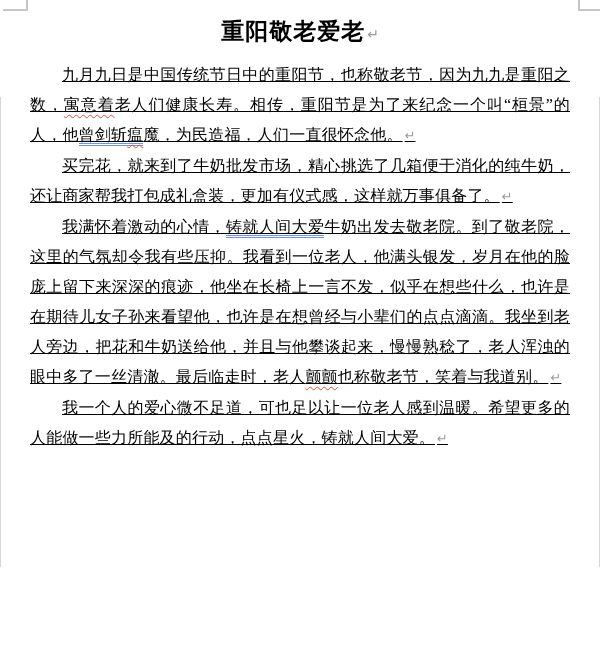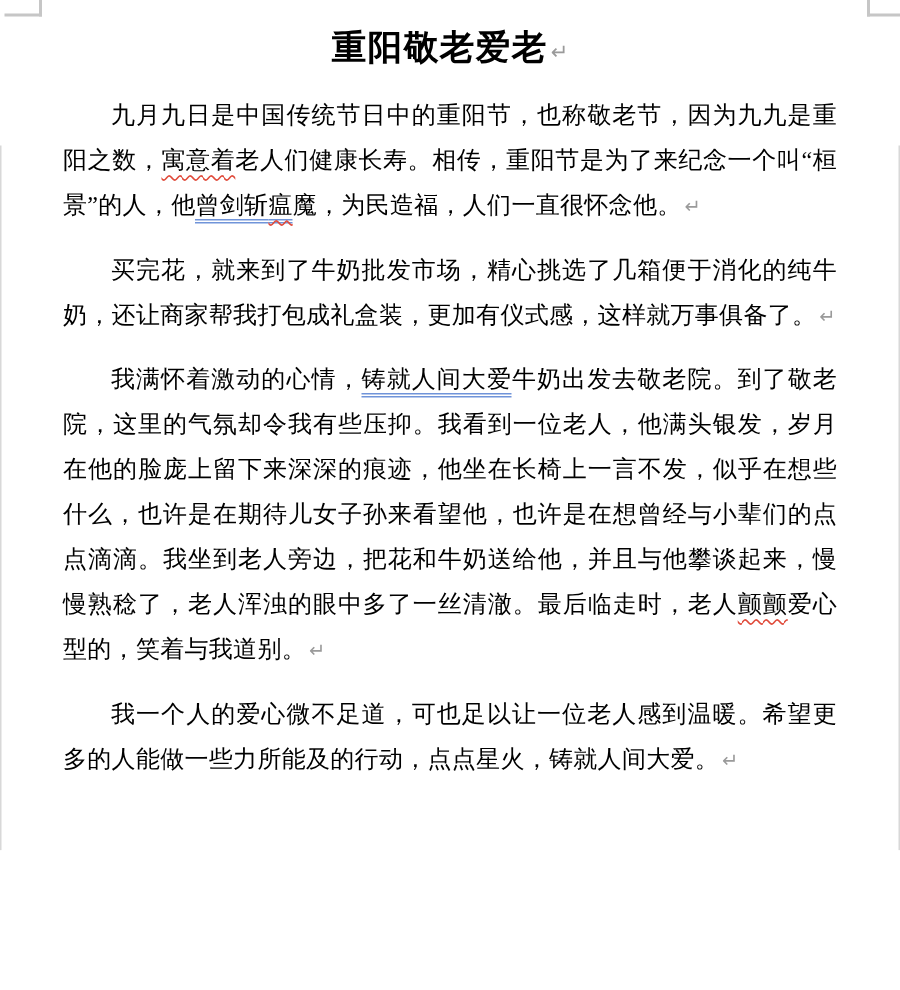--- a/index.html
+++ b/index.html
@@ -34,23 +34,23 @@
     display:inline-block;width:2px;height:24px;background:#1a1a1a;
     vertical-align:-4px;margin-left:1px;
   }
   .pilcrow{
     font-family:"DejaVu Sans",sans-serif;
     color:#9a9a9a;font-size:14px;font-weight:normal;
     margin-left:2px;letter-spacing:0;
   }
   .body-text{margin-top:10px;padding:0 30px;}
   .para{
-    margin:12px;font-size:16px;line-height:30px;
+    margin:0;font-size:16px;line-height:30px;
     text-align:justify;text-justify:inter-ideograph;
-    text-indent:32px;letter-spacing:0.2px;
+    text-indent:32px;letter-spacing:0.2px;text-decoration:underline;
   }
   .para .pilcrow{font-size:13px;}
   
   .m-blue{border-bottom:3px double #7094d9;padding-bottom:0;}
   
   .m-red{
     text-decoration:underline wavy #e04a3a 1px;
     text-decoration-skip-ink:none;
     text-underline-offset:4px;
   }
@@ -71,16 +71,16 @@
   <div class="edge-r"></div>
 
   <div class="title-line">
     <h1 class="doc-title">重阳敬老爱老</h1><span class="pilcrow">↵</span>
   </div>
 
 
   <div class="body-text">
       <p class="para"><span>九月九日是中国传统节日中的重阳节，也称敬老节，因为九九是重阳之数，</span><span class="m-red">寓意着</span><span>老人们健康长寿。相传，重阳节是为了来纪念一个叫“桓景”的人，他</span><span class="m-blue">曾剑斩</span><span class="m-bluered">瘟</span><span>魔，为民造福，人们一直很怀念他。</span><span class="pilcrow">↵</span></p>
       <p class="para"><span>买完花，就来到了牛奶批发市场，精心挑选了几箱便于消化的纯牛奶，还让商家帮我打包成礼盒装，更加有仪式感，这样就万事俱备了。</span><span class="pilcrow">↵</span></p>
-      <p class="para"><span>我满怀着激动的心情，</span><span class="m-blue">铸就人间大爱</span><span>牛奶出发去敬老院。到了敬老院，这里的气氛却令我有些压抑。我看到一位老人，他满头银发，岁月在他的脸庞上留下来深深的痕迹，他坐在长椅上一言不发，似乎在想些什么，也许是在期待儿女子孙来看望他，也许是在想曾经与小辈们的点点滴滴。我坐到老人旁边，把花和牛奶送给他，并且与他攀谈起来，慢慢熟稔了，老人浑浊的眼中多了一丝清澈。最后临走时，老人</span><span class="m-red">颤颤</span><span>爱心型的，笑着与我道别。</span><span class="pilcrow">↵</span></p>
+      <p class="para"><span>我满怀着激动的心情，</span><span class="m-blue">铸就人间大爱</span><span>牛奶出发去敬老院。到了敬老院，这里的气氛却令我有些压抑。我看到一位老人，他满头银发，岁月在他的脸庞上留下来深深的痕迹，他坐在长椅上一言不发，似乎在想些什么，也许是在期待儿女子孙来看望他，也许是在想曾经与小辈们的点点滴滴。我坐到老人旁边，把花和牛奶送给他，并且与他攀谈起来，慢慢熟稔了，老人浑浊的眼中多了一丝清澈。最后临走时，老人</span><span class="m-red">颤颤</span><span>也称敬老节，笑着与我道别。</span><span class="pilcrow">↵</span></p>
       <p class="para"><span>我一个人的爱心微不足道，可也足以让一位老人感到温暖。希望更多的人能做一些力所能及的行动，点点星火，铸就人间大爱。</span><span class="pilcrow">↵</span></p>
     </div>
 </div>
 
 </body></html>

